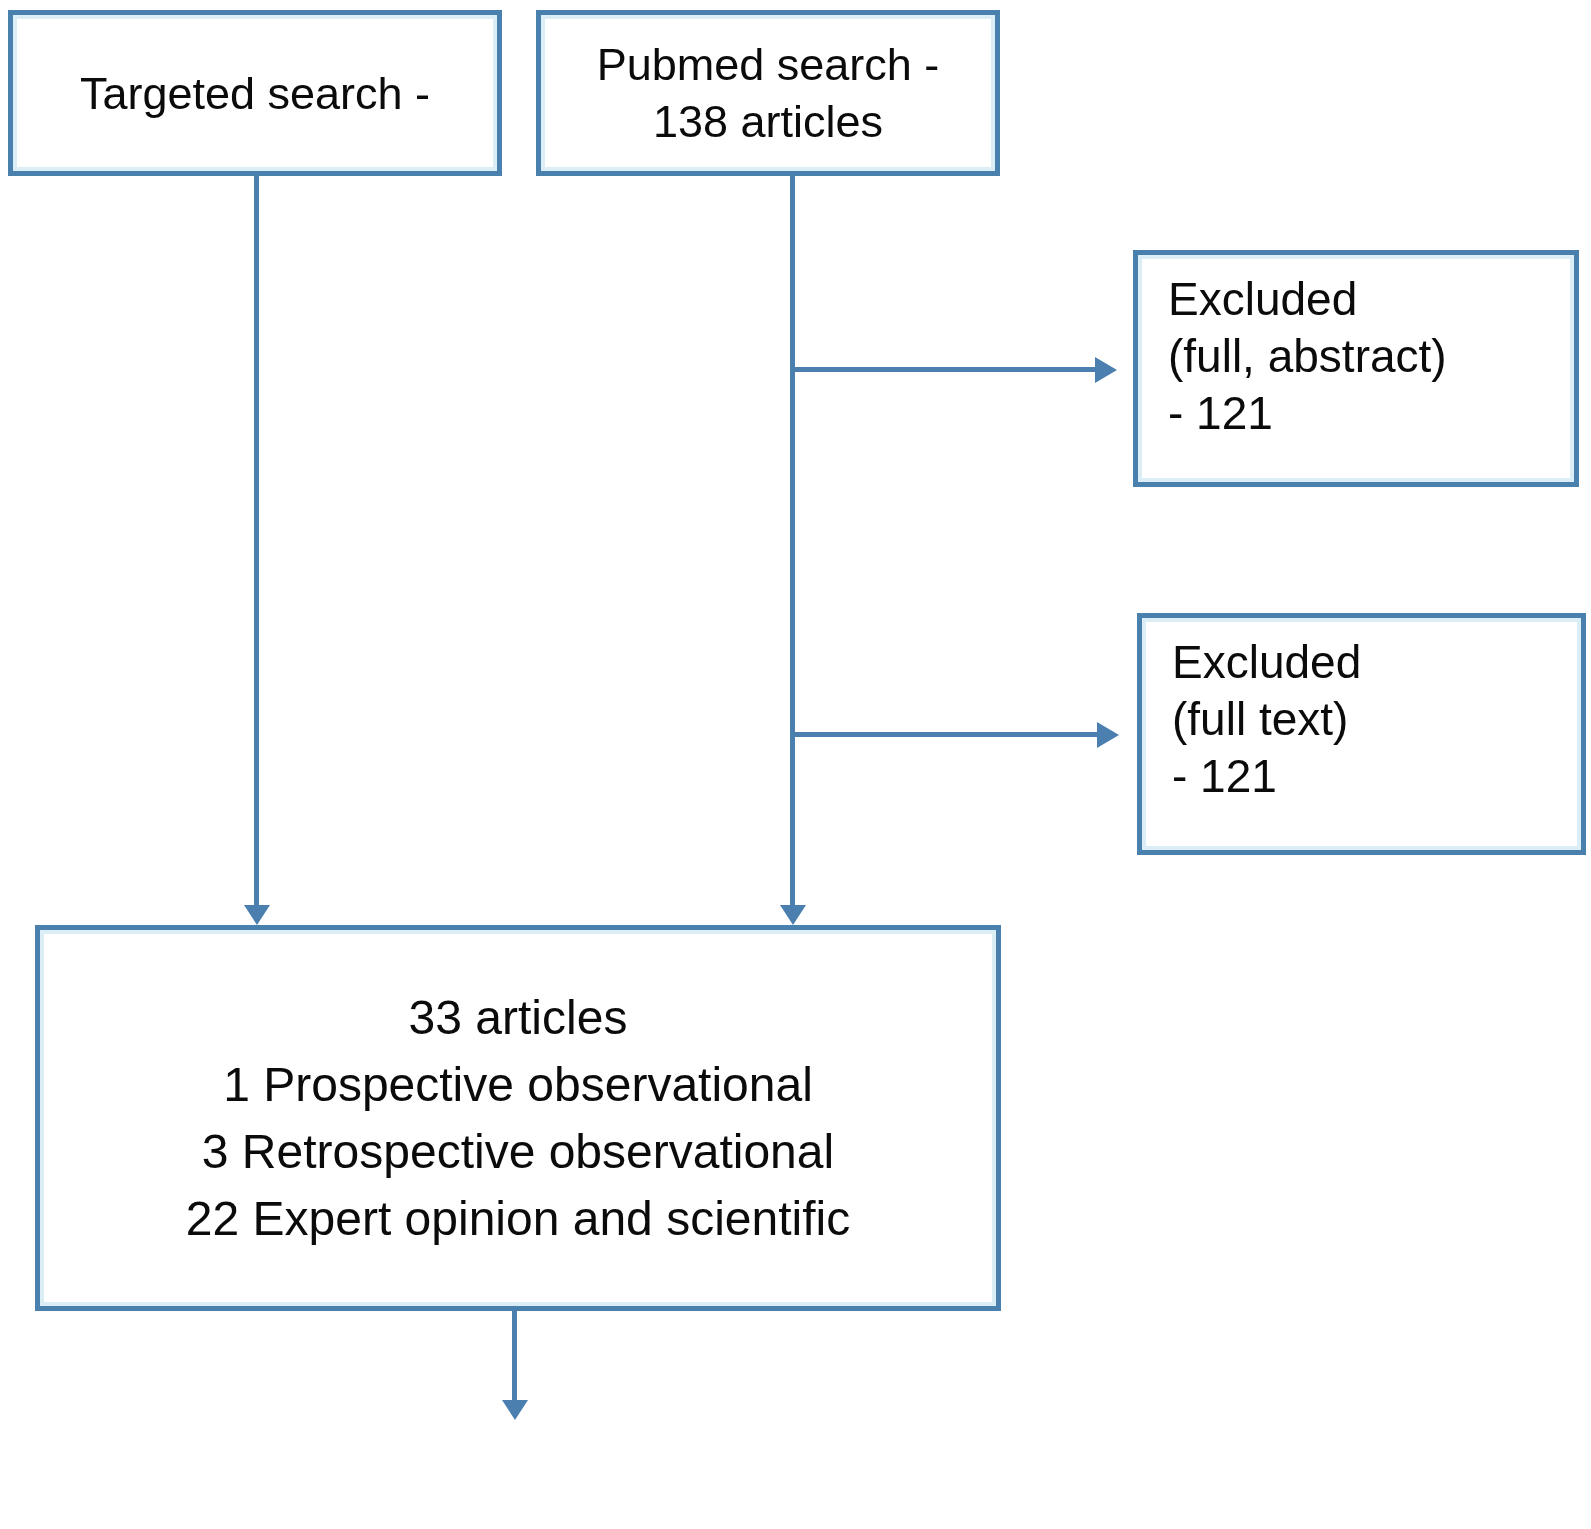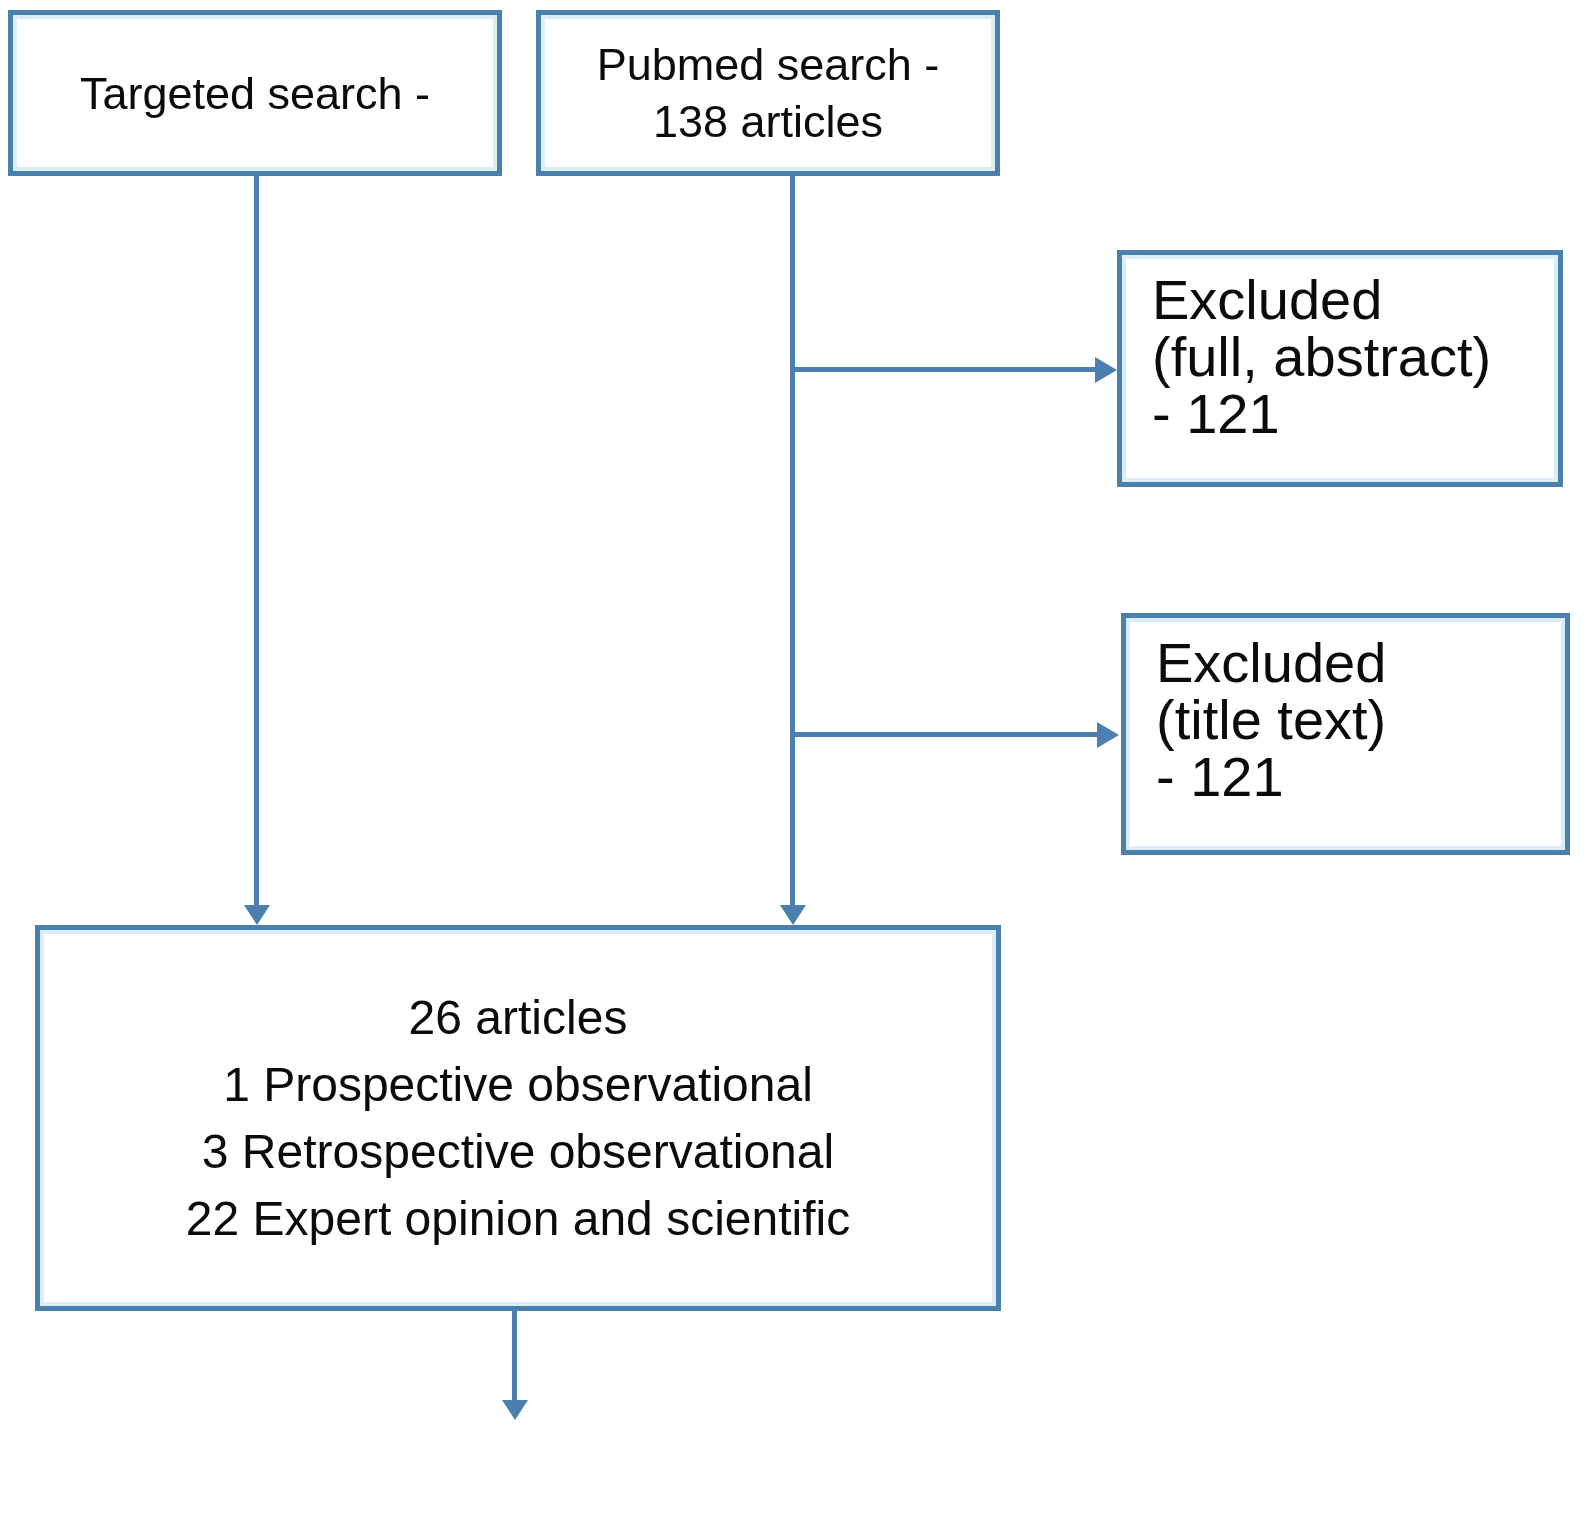--- a/index.html
+++ b/index.html
@@ -33,21 +33,21 @@
     justify-content: center;
     text-align: center;
   }
   .box.left {
     align-items: flex-start;
     justify-content: flex-start;
     text-align: left;
     padding: 16px 18px 0 30px;
   }
   .t-top   { font-size: 45px; line-height: 57px; }
-  .t-excl  { font-size: 56px; line-height: 57px; }
+  .t-excl  { font-size: 46px; line-height: 57px; margin-left: 16px; }
   .t-main  { font-size: 48px; line-height: 67px; }
   .t-evid  { font-size: 46px; line-height: 57px; }
   .vline, .hline {
     position: absolute;
     background: var(--connector);
   }
   .vline { width: 5px; }
   .hline { height: 5px; }
   .head-down {
     position: absolute;
@@ -79,26 +79,26 @@
   </div>
 
   <div class="box left t-excl" style="left:1117px; top:250px; width:446px; height:237px;">
     <div>Excluded</div>
     <div>(full, abstract)</div>
     <div>- 121</div>
   </div>
 
   <div class="box left t-excl" style="left:1121px; top:613px; width:449px; height:242px;">
     <div>Excluded</div>
-    <div>(title text)</div>
+    <div>(full text)</div>
     <div>- 121</div>
   </div>
 
   <div class="box center t-main" style="left:35px; top:925px; width:966px; height:386px;">
-    <div>26 articles</div>
+    <div>33 articles</div>
     <div>1 Prospective observational</div>
     <div>3 Retrospective observational</div>
     <div>22 Expert opinion and scientific</div>
   </div>
 
 
   <div>
     <div class="vline" style="left:254px; top:176px; height:731px;"></div>
     <div class="head-down" style="left:244px; top:905px;"></div>
   </div>

